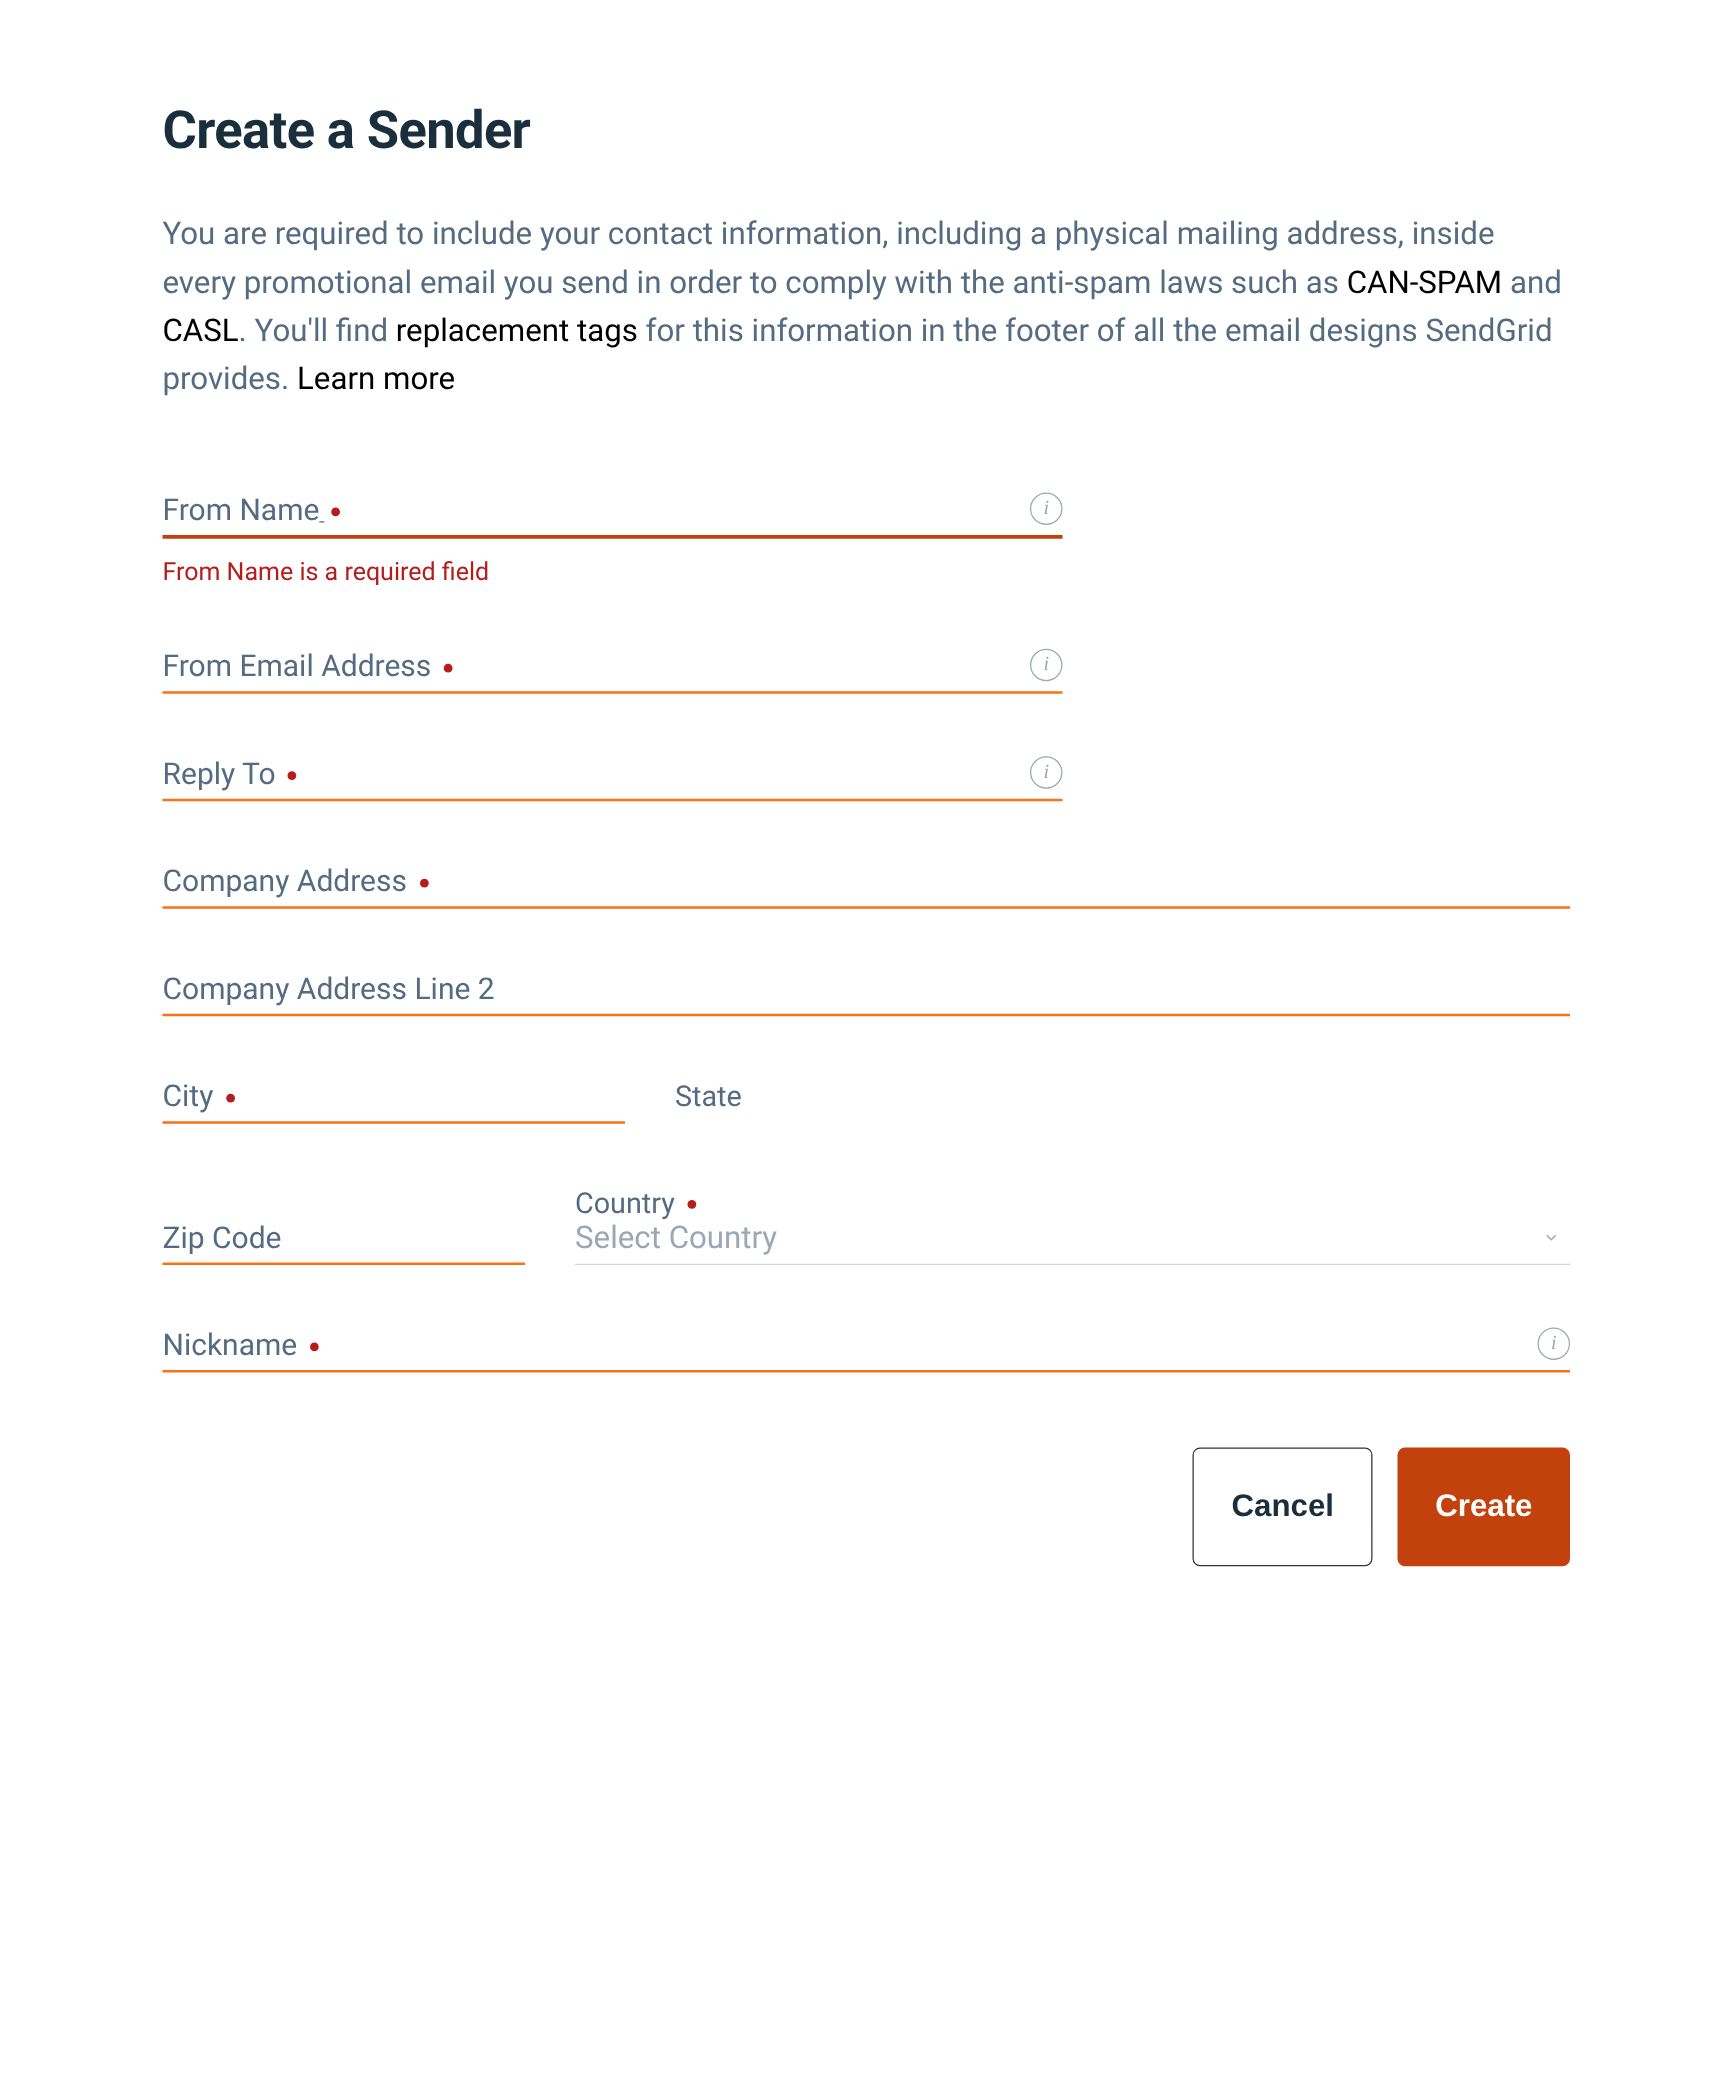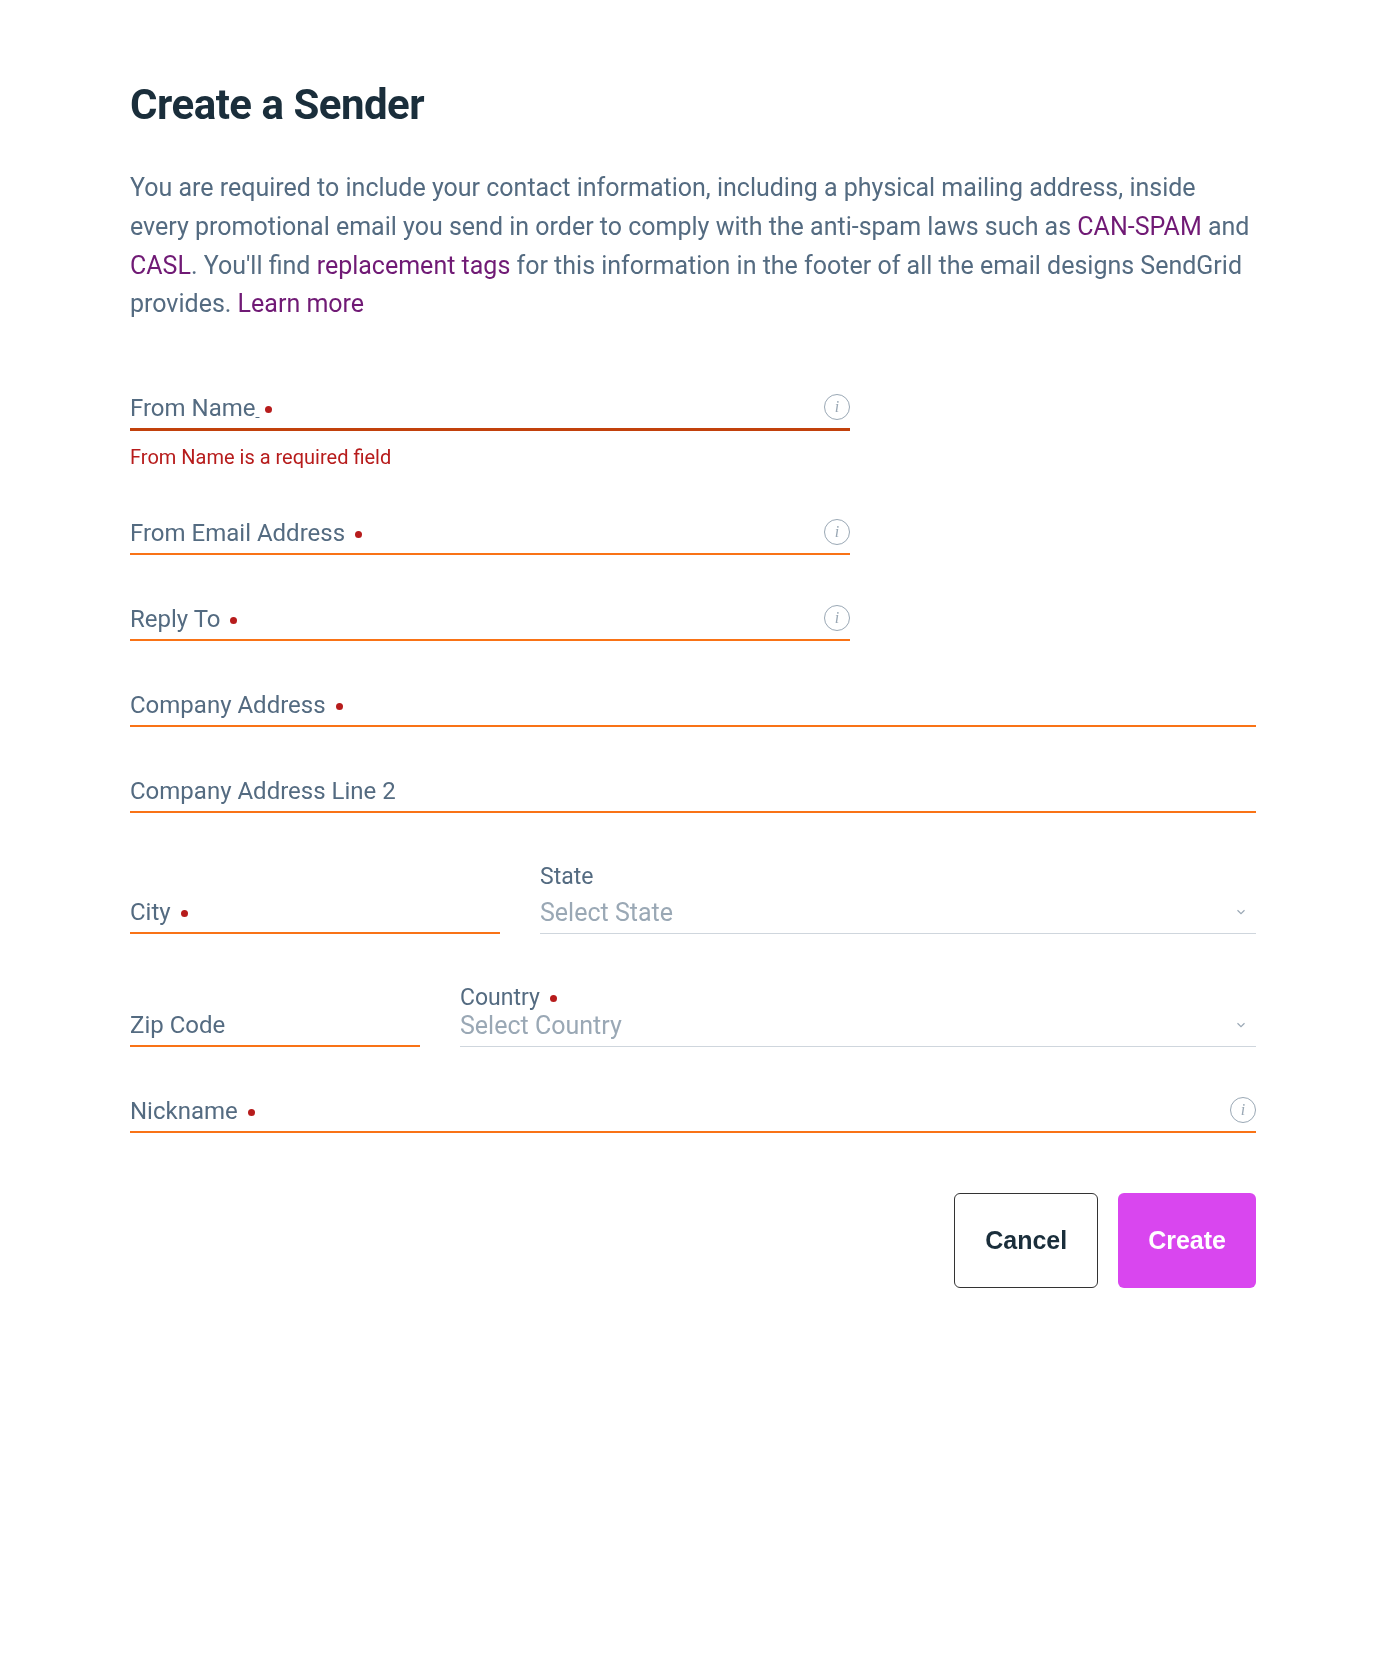--- a/index.html
+++ b/index.html
@@ -20,21 +20,21 @@
       margin-bottom: 40px;
       letter-spacing: -0.5px;
     }
     .description {
       font-size: 25px;
       line-height: 1.55;
       color: #546b81;
       margin-bottom: 70px;
     }
     .description a {
-      color: #701a75;
+      color: #000000;
       text-decoration: none;
     }
     .form-row {
       position: relative;
       margin-bottom: 50px;
     }
     .form-row-group {
       display: flex;
       gap: 40px;
       margin-bottom: 50px;
@@ -144,21 +144,21 @@
       border-radius: 6px;
       cursor: pointer;
       border: none;
     }
     .btn-cancel {
       background: #fff;
       color: #1a2e3b;
       border: 1.5px solid #333;
     }
     .btn-create {
-      background: #d946ef;
+      background: #c2410c;
       color: #fff;
     }
     .hidden-input {
       position: absolute;
       opacity: 0;
       width: 100%;
       height: 100%;
       left: 0;
       top: 0;
       cursor: text;
@@ -219,28 +219,20 @@
 <div class="form-row-group">
   <div class="form-col form-col-narrow">
     <div class="field-wrap">
       <input class="hidden-input" style="">
       <span class="field-label">City</span>
       <span class="required-dot"></span>
     </div>
   </div>
   <div class="form-col form-col-wide">
     <span class="field-label-small">State</span>
-    <div class="select-wrap">
-      <span class="select-value">Select State</span>
-      <span class="chevron-icon">
-        <svg viewBox="0 0 24 24">
-            <polyline points="6 9 12 15 18 9"></polyline>
-          </svg>
-      </span>
-    </div>
   </div>
 </div>
 
 <div class="form-row-group">
   <div class="form-col form-col-xnarrow">
     <div class="field-wrap">
       <input class="hidden-input" style="">
       <span class="field-label">Zip Code</span>
     </div>
   </div>

